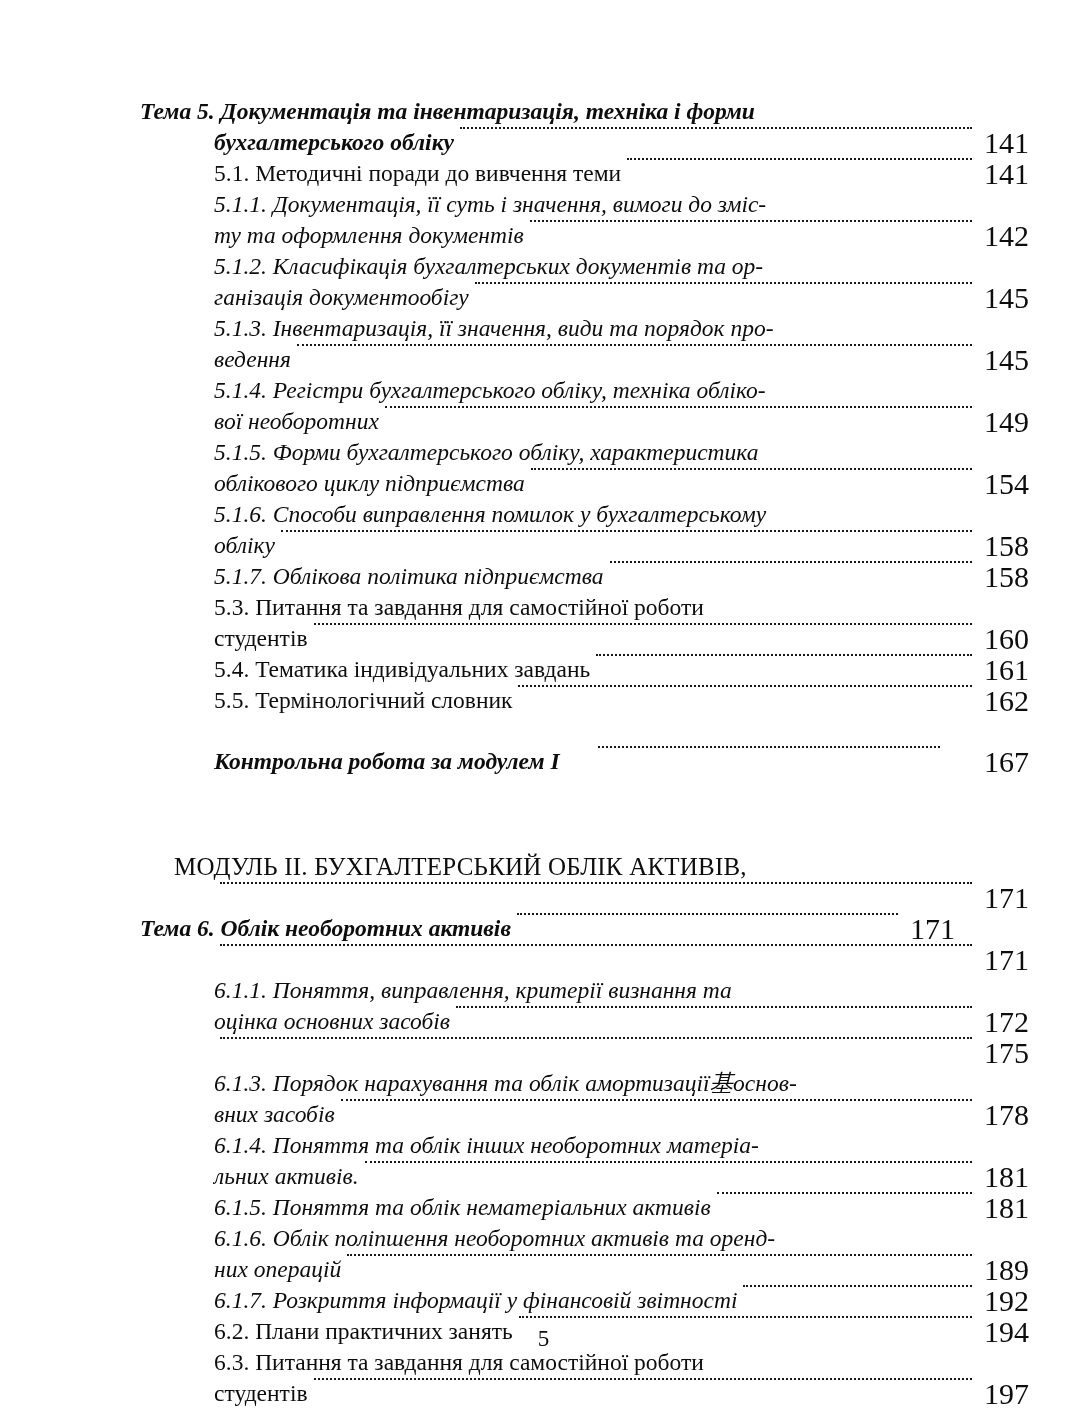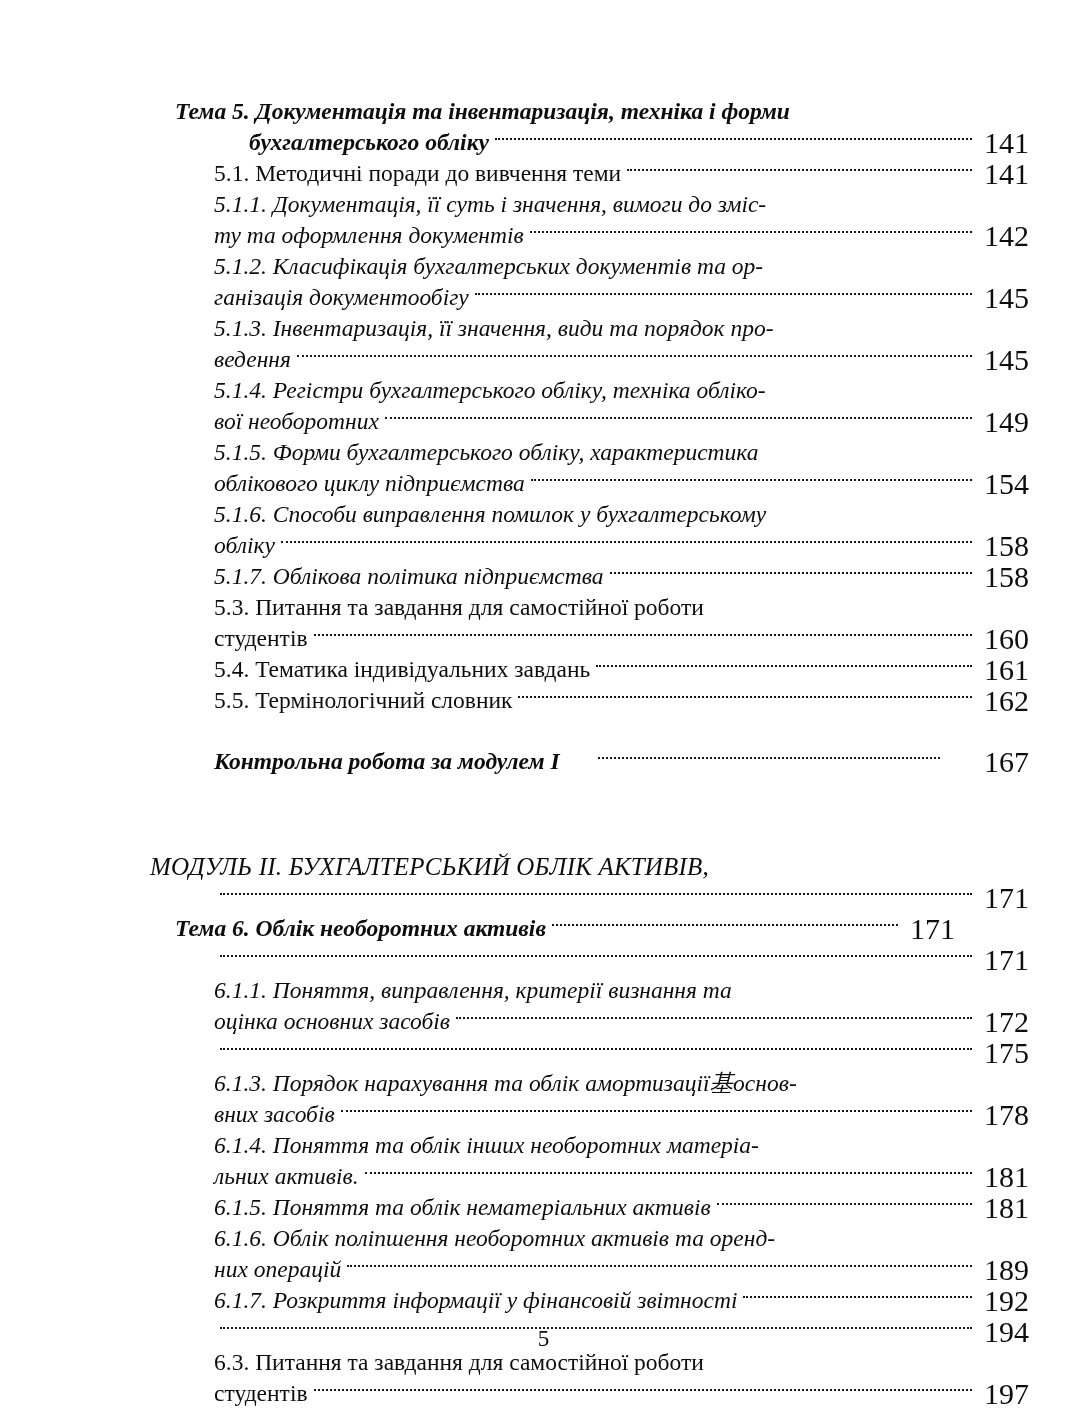--- a/index.html
+++ b/index.html
@@ -22,21 +22,21 @@
     height: 1418px;
     padding: 96px 132px 0 140px;
     box-sizing: border-box;
   }
   .toc {
     width: 815px;
   }
   
   .row {
     display: flex;
-    align-items: center;
+    align-items: flex-start;
     width: 100%;
   }
   .row .txt {
     font-size: 23.5px;
     line-height: 31px;
     white-space: pre-wrap;
   }
   .row .dots {
     flex: 1 1 auto;
     margin: 0 5px 7px 6px;
@@ -72,24 +72,24 @@
   .cont .pg {
     font-size: 23.5px;
     line-height: 31px;
     text-align: right;
     width: 52px;
     flex: 0 0 52px;
   }
   .cont.nodots .dots { border-bottom: none; }
 
   
-  .lvl-theme .txt { font-weight: bold; font-style: italic; margin-left: 35px; }
+  .lvl-theme .txt { font-weight: bold; font-style: italic; }
   .lvl-theme .pg  { font-weight: normal; font-style: normal; }
 
-  .lvl-module .txt { font-style: italic; font-size: 25px; letter-spacing: .2px; }
+  .lvl-module .txt { font-size: 25px; letter-spacing: .2px; margin-left: 24px; }
   .lvl-module { }
   .lvl-module .pg { font-style: normal; }
 
   .lvl-1 .txt { }
   .lvl-2 .txt { font-style: italic; }
 
   .ind-1 { padding-left: 74px; }
   .ind-theme { padding-left: 0; }
   .ind-module { padding-left: 10px; }
   .hang-theme { padding-left: 74px; }
@@ -338,20 +338,21 @@
       </div>
       <div class="entry lvl-sub2">
         <div class="row ind-1 lvl-2">
           <span class="txt">6.1.7. Розкриття інформації у фінансовій звітності</span>
           <span class="dots"></span>
           <span class="pg">192</span>
         </div>
       </div>
       <div class="entry lvl-sub1">
         <div class="row ind-1 lvl-1">
+          <span class="txt">6.2. Плани практичних занять</span>
           <span class="dots"></span>
           <span class="pg">194</span>
         </div>
       </div>
       <div class="entry lvl-sub1">
         <div class="cont nodots ind-1 lvl-1">
           <span class="txt">6.3. Питання та завдання для самостійної роботи</span>
           <span class="dots"></span>
           <span class="pg"></span>
         </div>

